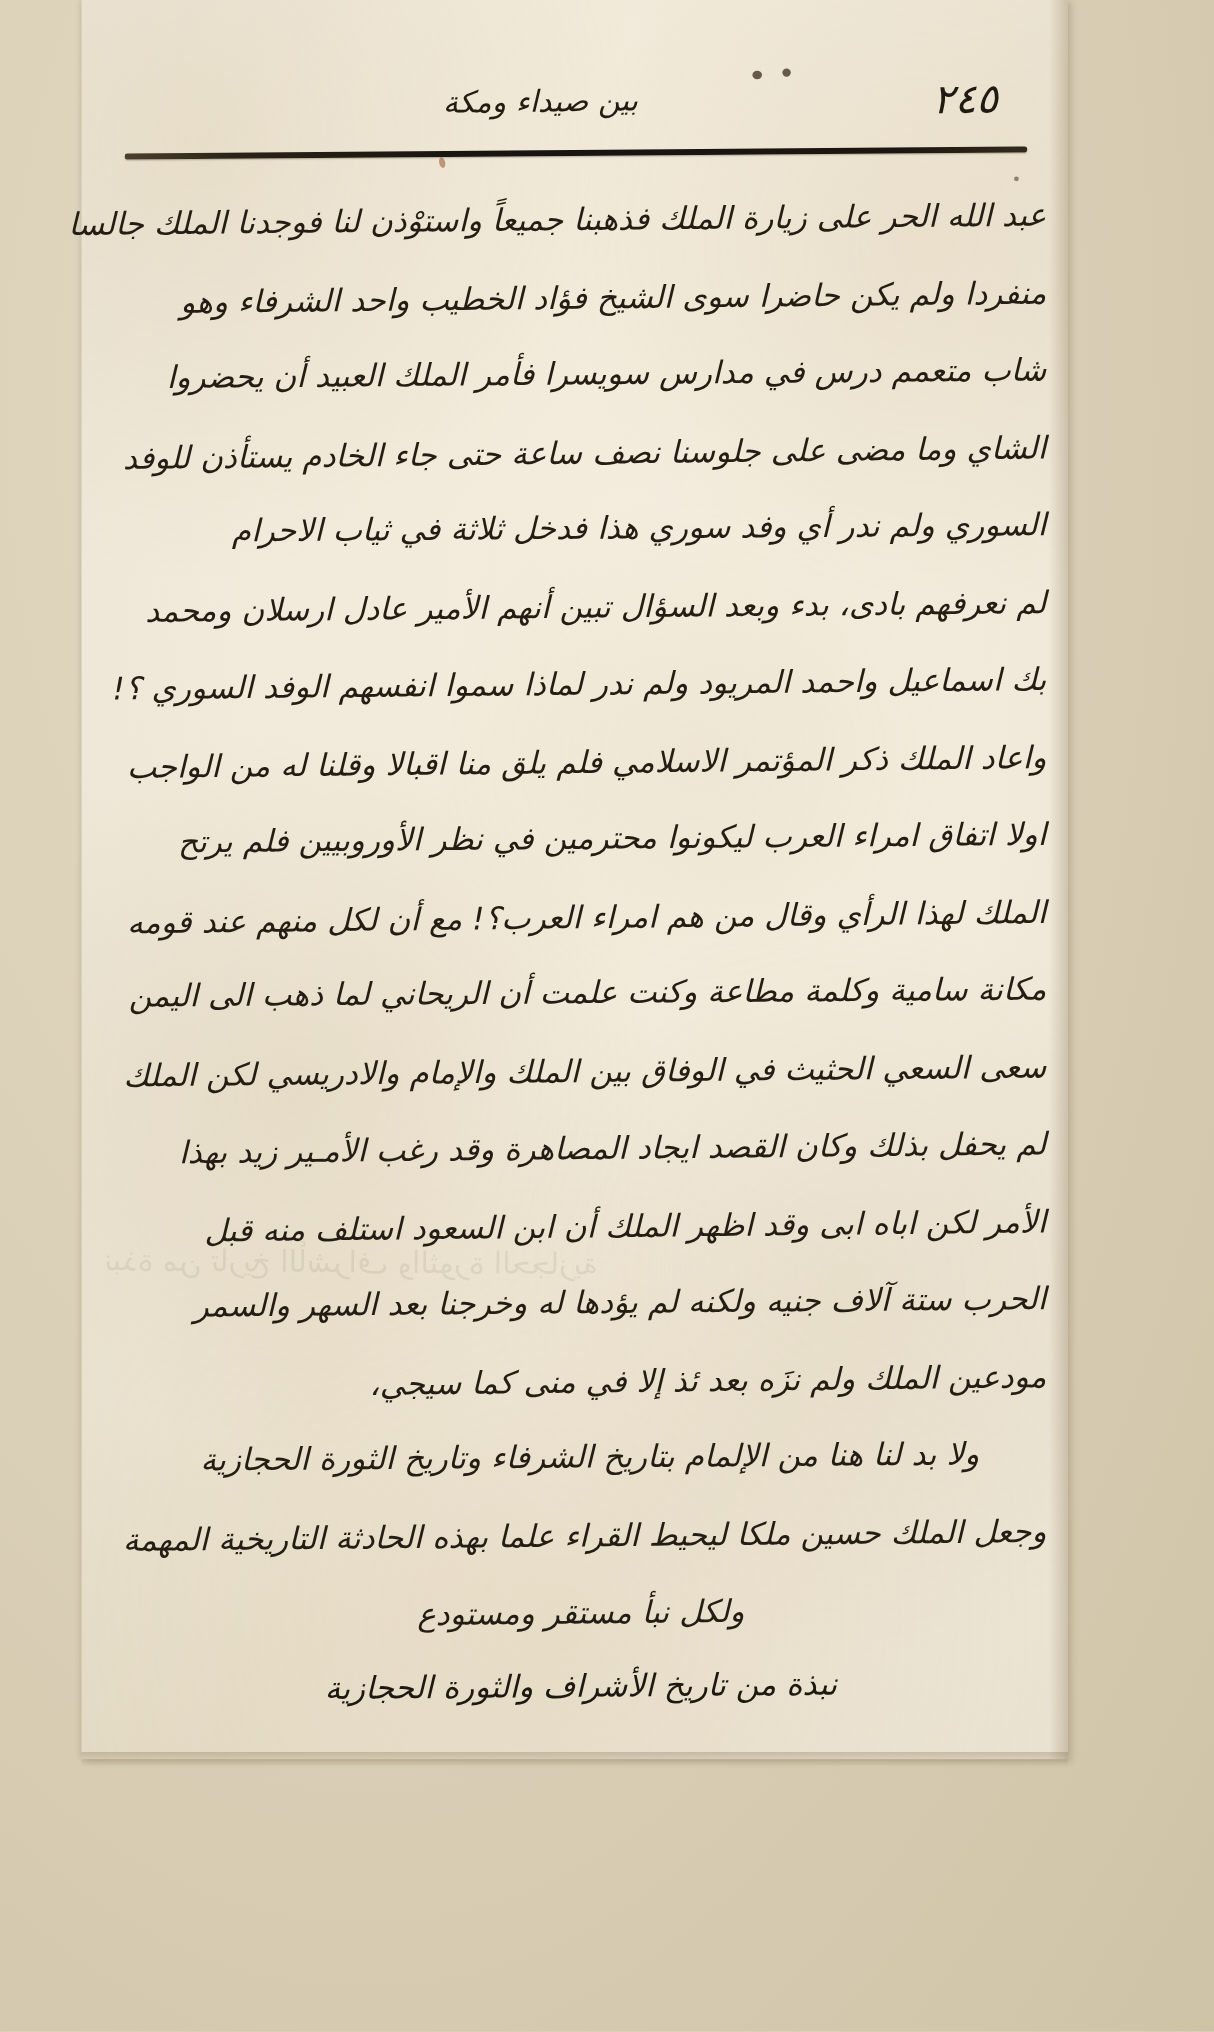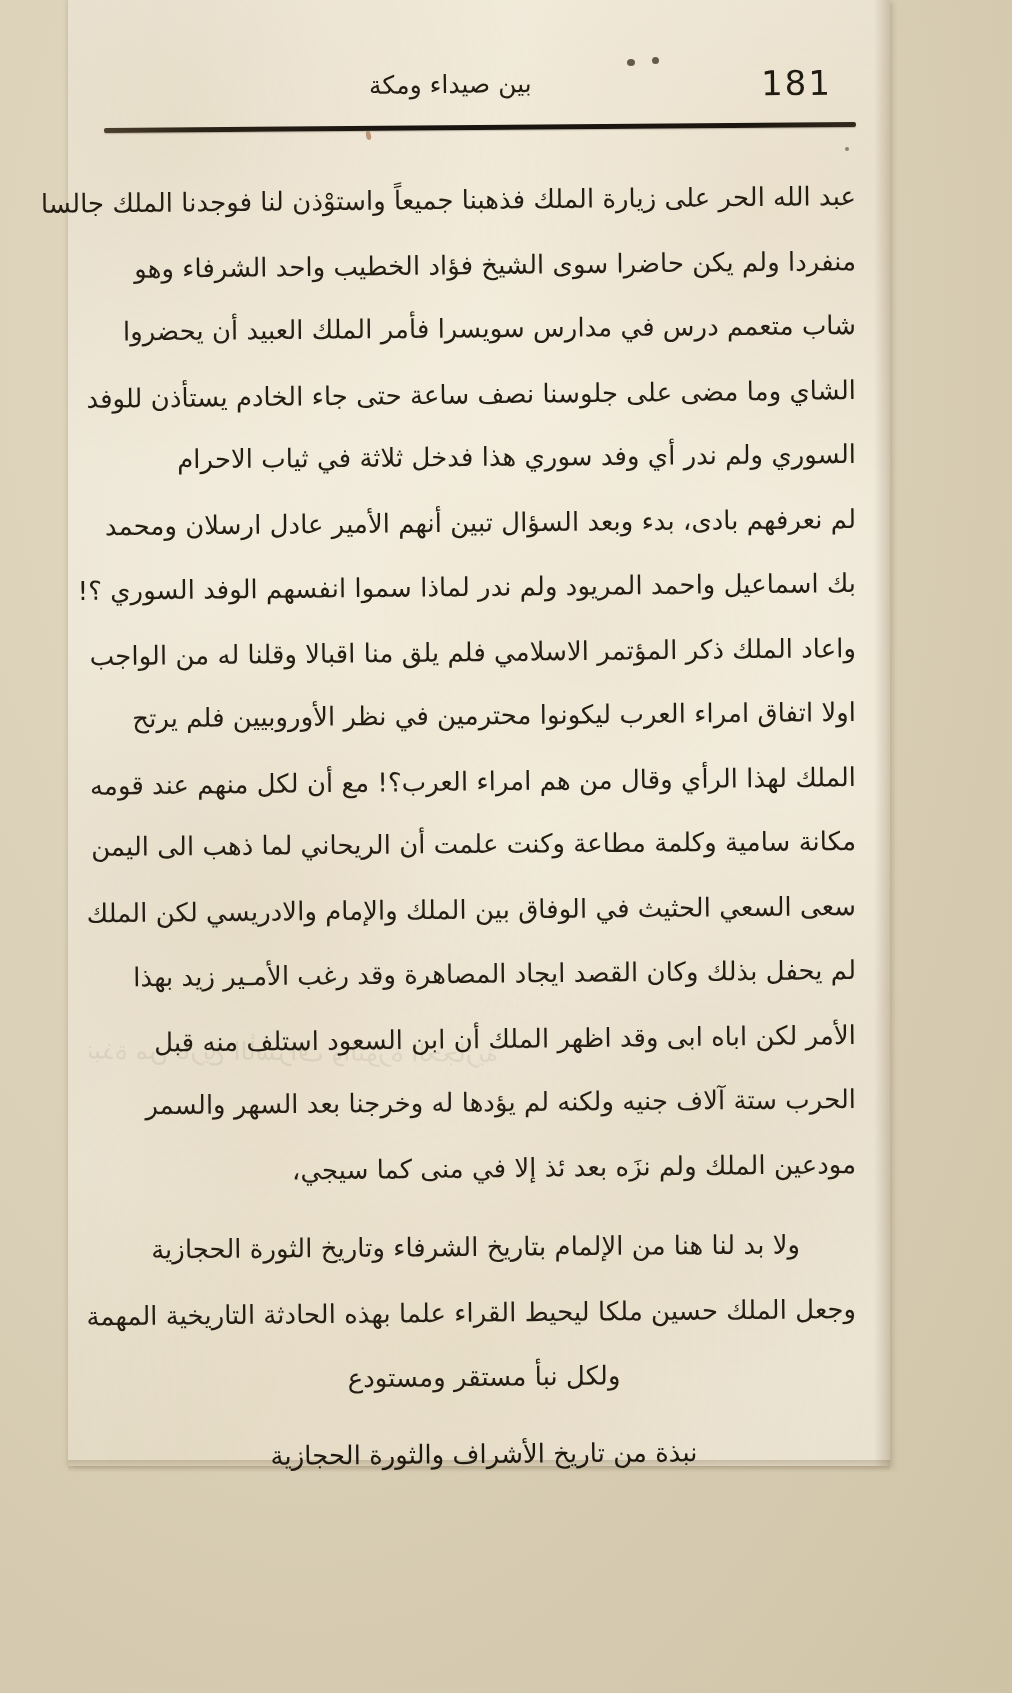--- a/index.html
+++ b/index.html
@@ -65,20 +65,21 @@
     letter-spacing: 3px;
     pointer-events: none;
     overflow: hidden;
     white-space: nowrap;
   }
 
   #content {
     position: absolute;
     inset: 0;
     color: #241d14;
+    font-style: italic;
   }
 
   
   .head-row {
     position: absolute;
     top: 56px;
     left: 102px;
     width: 760px;
     height: 54px;
   }
@@ -141,21 +142,21 @@
 
   
   #body-block {
     position: absolute;
     top: 148px;
     left: 96px;
     width: 776px;
   }
 
   .para {
-    margin: 16px;
+    margin: 0;
     padding: 0;
   }
 
   .line {
     display: block;
     font-size: 26px;
     line-height: 64.5px;
     height: 64.5px;
     color: #241d14;
     white-space: nowrap;
@@ -227,21 +228,21 @@
   </div>
 
   <div id="leaf-bottom-shadow"></div>
 
   <div id="bleed-through">نبذة من تاريخ الأشراف والثورة الحجازية</div>
 
   <div id="content">
 
     <div class="head-row">
       <span class="running-title">بين صيداء ومكة</span>
-      <span class="folio">181</span>
+      <span class="folio">٢٤٥</span>
     </div>
 
     <div class="head-rule"></div>
     <div class="rule-speck"></div>
     <div class="ink-dot d1"></div>
     <div class="ink-dot d2"></div>
     <div class="ink-dot d3"></div>
 
     <div id="body-block">
 

